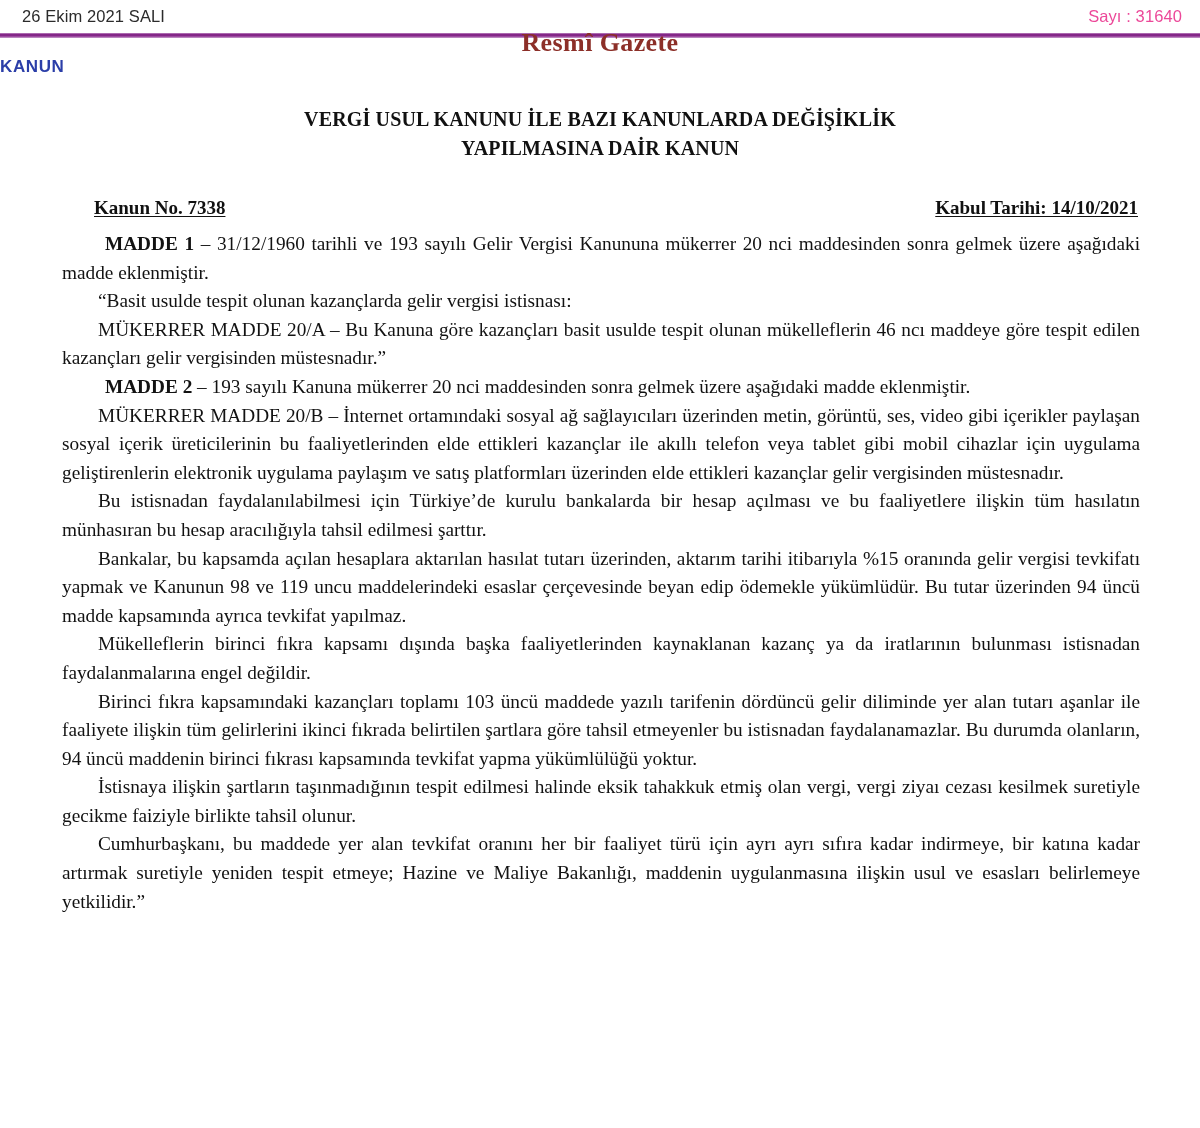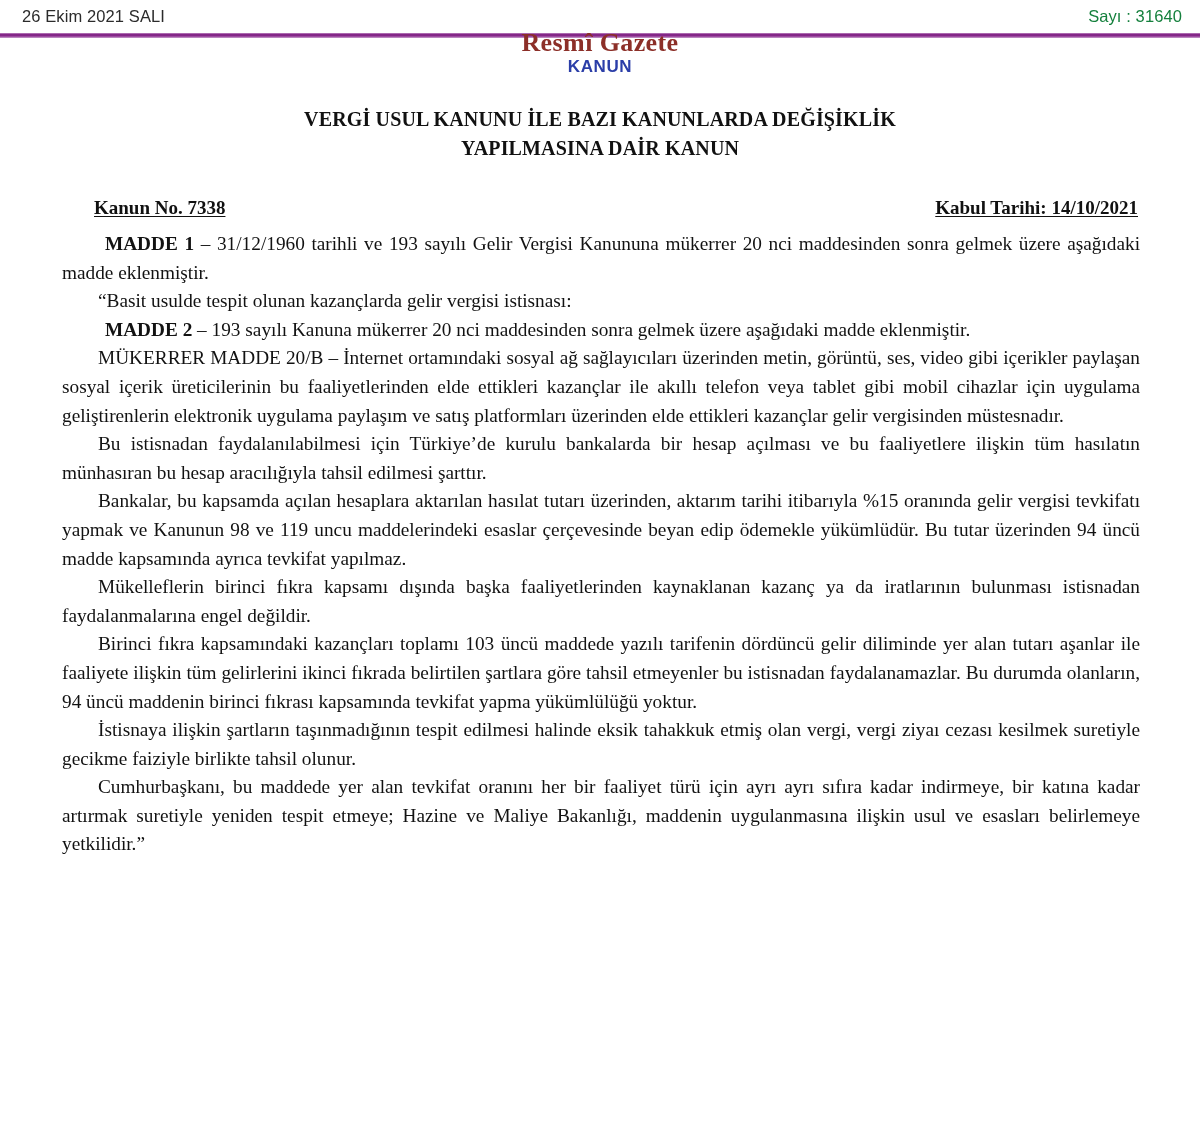--- a/index.html
+++ b/index.html
@@ -53,38 +53,38 @@
     line-height: 30px;
     color: #8c2f28;
     letter-spacing: .4px;
     pointer-events: none;
     margin-top: 28px;
   }
   .masthead-issue {
     font-family: "Liberation Sans", "DejaVu Sans", sans-serif;
     font-size: 16.5px;
     letter-spacing: .1px;
-    color: #15803d;
+    color: #ec4899;
     white-space: nowrap;
   }
 
   .rule {
     height: 5px;
     width: 100%;
     background: linear-gradient(to bottom,
                 #c9a3cd 0px,
                 #8e2f91 1px,
                 #7a1f7e 2px,
                 #8e2f91 3px,
                 #c9a3cd 5px);
   }
 
   
   .section-label {
-    text-align: center;
+    text-align: left;
     font-family: "Liberation Sans", "DejaVu Sans", sans-serif;
     font-weight: bold;
     font-size: 17px;
     letter-spacing: .6px;
     color: #2b3ea8;
     margin-top: 19px;
   }
 
   
   .law-title {
@@ -152,20 +152,21 @@
   </div>
 
   <div class="meta-row">
     <span>Kanun No. 7338</span>
     <span>Kabul Tarihi: 14/10/2021</span>
   </div>
 
   <div class="body" id="body-text">
       <p><b>MADDE 1</b><span> – 31/12/1960 tarihli ve 193 sayılı Gelir Vergisi Kanununa mükerrer 20 nci maddesinden sonra gelmek üzere aşağıdaki madde eklenmiştir.</span></p>
       <p><span>“Basit usulde tespit olunan kazançlarda gelir vergisi istisnası:</span></p>
+      <p><span>MÜKERRER MADDE 20/A – Bu Kanuna göre kazançları basit usulde tespit olunan mükelleflerin 46 ncı maddeye göre tespit edilen kazançları gelir vergisinden müstesnadır.”</span></p>
       <p><b>MADDE 2</b><span> – 193 sayılı Kanuna mükerrer 20 nci maddesinden sonra gelmek üzere aşağıdaki madde eklenmiştir.</span></p>
       <p><span>MÜKERRER MADDE 20/B – İnternet ortamındaki sosyal ağ sağlayıcıları üzerinden metin, görüntü, ses, video gibi içerikler paylaşan sosyal içerik üreticilerinin bu faaliyetlerinden elde ettikleri kazançlar ile akıllı telefon veya tablet gibi mobil cihazlar için uygulama geliştirenlerin elektronik uygulama paylaşım ve satış platformları üzerinden elde ettikleri kazançlar gelir vergisinden müstesnadır.</span></p>
       <p><span>Bu istisnadan faydalanılabilmesi için Türkiye’de kurulu bankalarda bir hesap açılması ve bu faaliyetlere ilişkin tüm hasılatın münhasıran bu hesap aracılığıyla tahsil edilmesi şarttır.</span></p>
       <p><span>Bankalar, bu kapsamda açılan hesaplara aktarılan hasılat tutarı üzerinden, aktarım tarihi itibarıyla %15 oranında gelir vergisi tevkifatı yapmak ve Kanunun 98 ve 119 uncu maddelerindeki esaslar çerçevesinde beyan edip ödemekle yükümlüdür. Bu tutar üzerinden 94 üncü madde kapsamında ayrıca tevkifat yapılmaz.</span></p>
       <p><span>Mükelleflerin birinci fıkra kapsamı dışında başka faaliyetlerinden kaynaklanan kazanç ya da iratlarının bulunması istisnadan faydalanmalarına engel değildir.</span></p>
       <p><span>Birinci fıkra kapsamındaki kazançları toplamı 103 üncü maddede yazılı tarifenin dördüncü gelir diliminde yer alan tutarı aşanlar ile faaliyete ilişkin tüm gelirlerini ikinci fıkrada belirtilen şartlara göre tahsil etmeyenler bu istisnadan faydalanamazlar. Bu durumda olanların, 94 üncü maddenin birinci fıkrası kapsamında tevkifat yapma yükümlülüğü yoktur.</span></p>
       <p><span>İstisnaya ilişkin şartların taşınmadığının tespit edilmesi halinde eksik tahakkuk etmiş olan vergi, vergi ziyaı cezası kesilmek suretiyle gecikme faiziyle birlikte tahsil olunur.</span></p>
       <p><span>Cumhurbaşkanı, bu maddede yer alan tevkifat oranını her bir faaliyet türü için ayrı ayrı sıfıra kadar indirmeye, bir katına kadar artırmak suretiyle yeniden tespit etmeye; Hazine ve Maliye Bakanlığı, maddenin uygulanmasına ilişkin usul ve esasları belirlemeye yetkilidir.”</span></p>
     </div>
 

